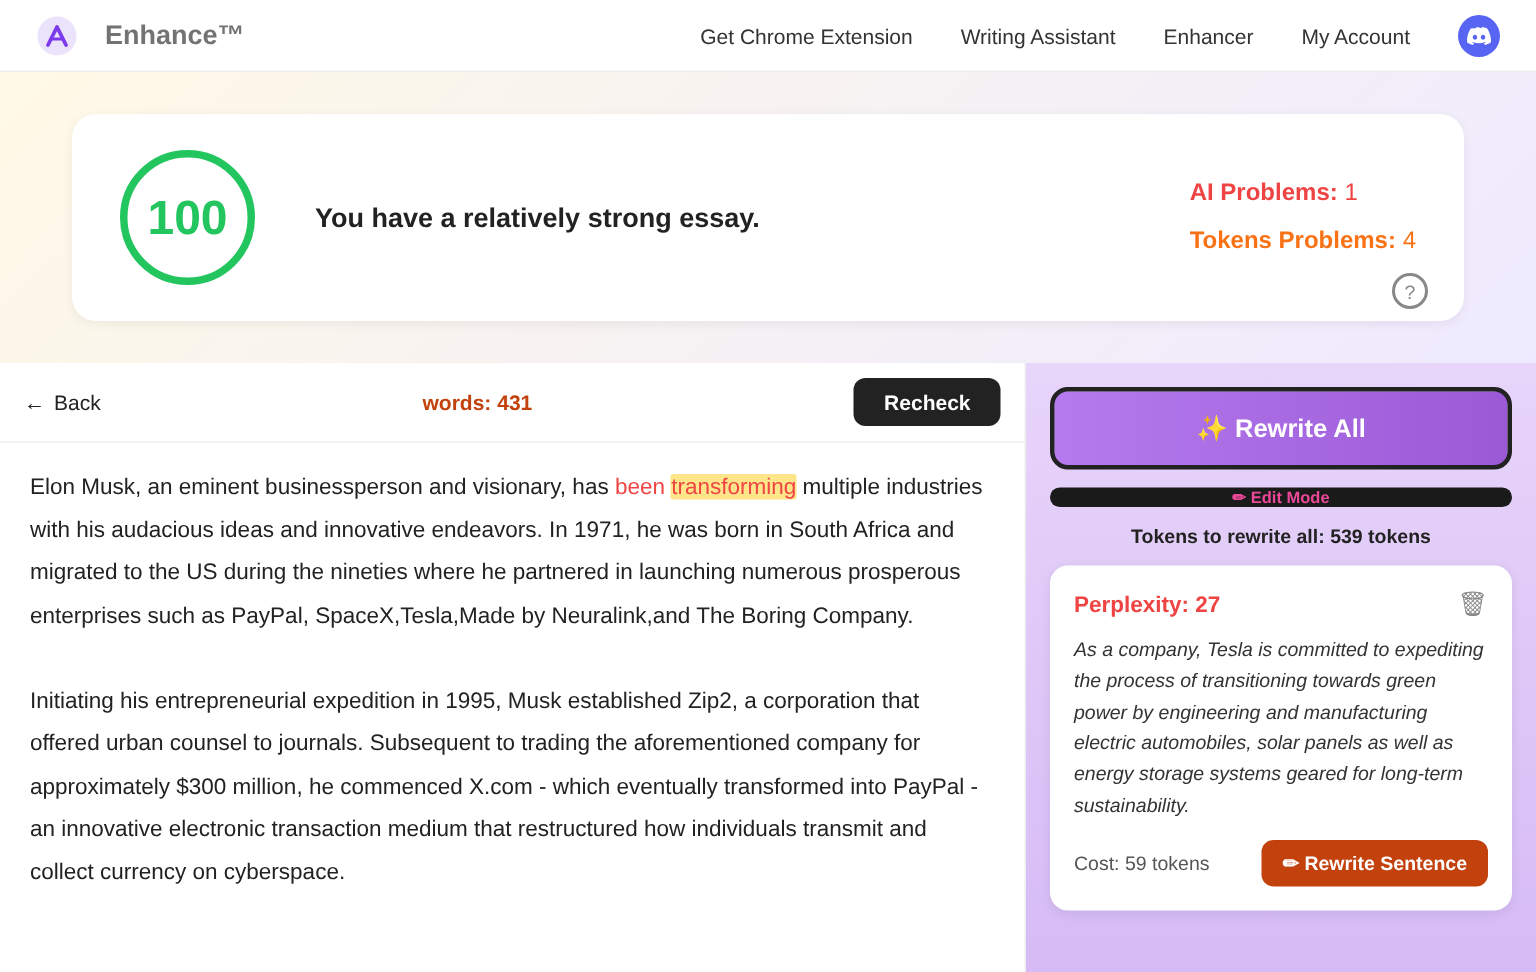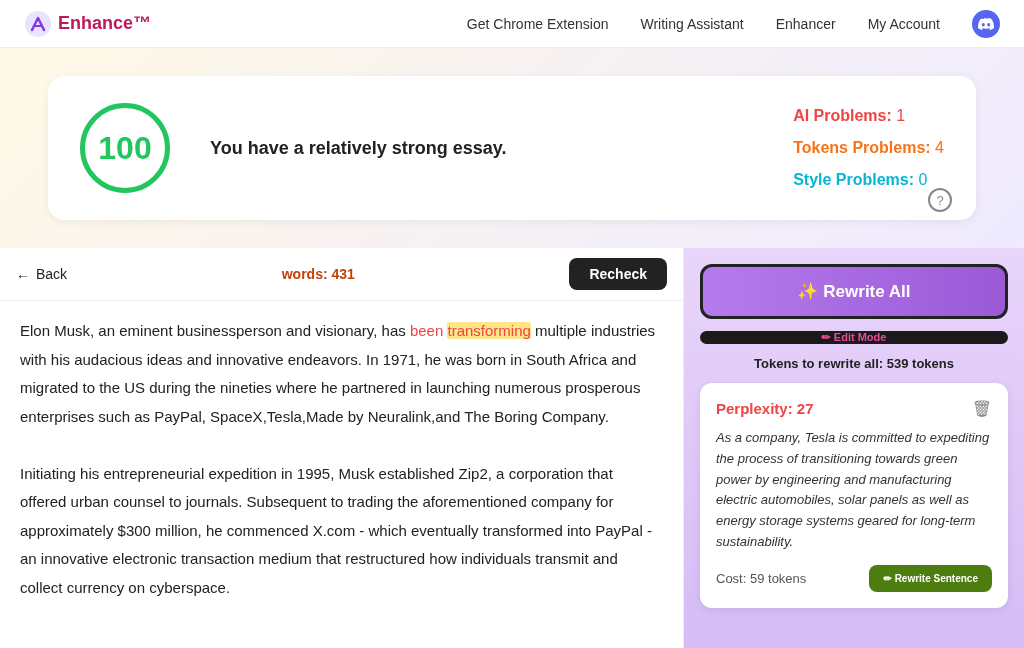--- a/index.html
+++ b/index.html
@@ -16,24 +16,24 @@
       background: white;
       height: 48px;
       display: flex;
       align-items: center;
       padding: 0 24px;
       border-bottom: 1px solid #eee;
     }
     .logo {
       display: flex;
       align-items: center;
-      gap: 6px;
+      gap: 18px;
       font-weight: 700;
       font-size: 18px;
-      color: #be185d;
+      color: #737373;
       flex: 1;
     }
     .logo-icon {
       width: 28px;
       height: 28px;
     }
     nav {
       display: flex;
       align-items: center;
       gap: 32px;
@@ -256,26 +256,26 @@
     .card-footer {
       display: flex;
       align-items: center;
       justify-content: space-between;
     }
     .cost-label {
       font-size: 13px;
       color: #555;
     }
     .rewrite-sentence-btn {
-      background: #4d7c0f;
+      background: #c2410c;
       color: white;
       border: none;
       border-radius: 8px;
       padding: 8px 14px;
-      font-size: 10px;
+      font-size: 13px;
       font-weight: 600;
       cursor: pointer;
       display: flex;
       align-items: center;
       gap: 6px;
     }
 
     
     .right-panel::-webkit-scrollbar { width: 6px; }
     .right-panel::-webkit-scrollbar-track { background: transparent; }
@@ -321,24 +321,20 @@
     <div class="score-message">You have a relatively strong essay.</div>
     <div class="problems-panel">
       <div>
         <span class="label ai-problems">AI Problems:</span>
         <span class="ai-problems">1</span>
       </div>
       <div>
         <span class="label grammar-problems">Tokens Problems:</span>
         <span class="grammar-problems">4</span>
       </div>
-      <div>
-        <span class="label style-problems">Style Problems:</span>
-        <span class="style-problems">0</span>
-      </div>
     </div>
     <div class="help-icon">?</div>
   </div>
 </div>
 
 <div class="main-content">
 
   <div class="left-panel">
     <div class="toolbar">
       <div class="back-btn">

